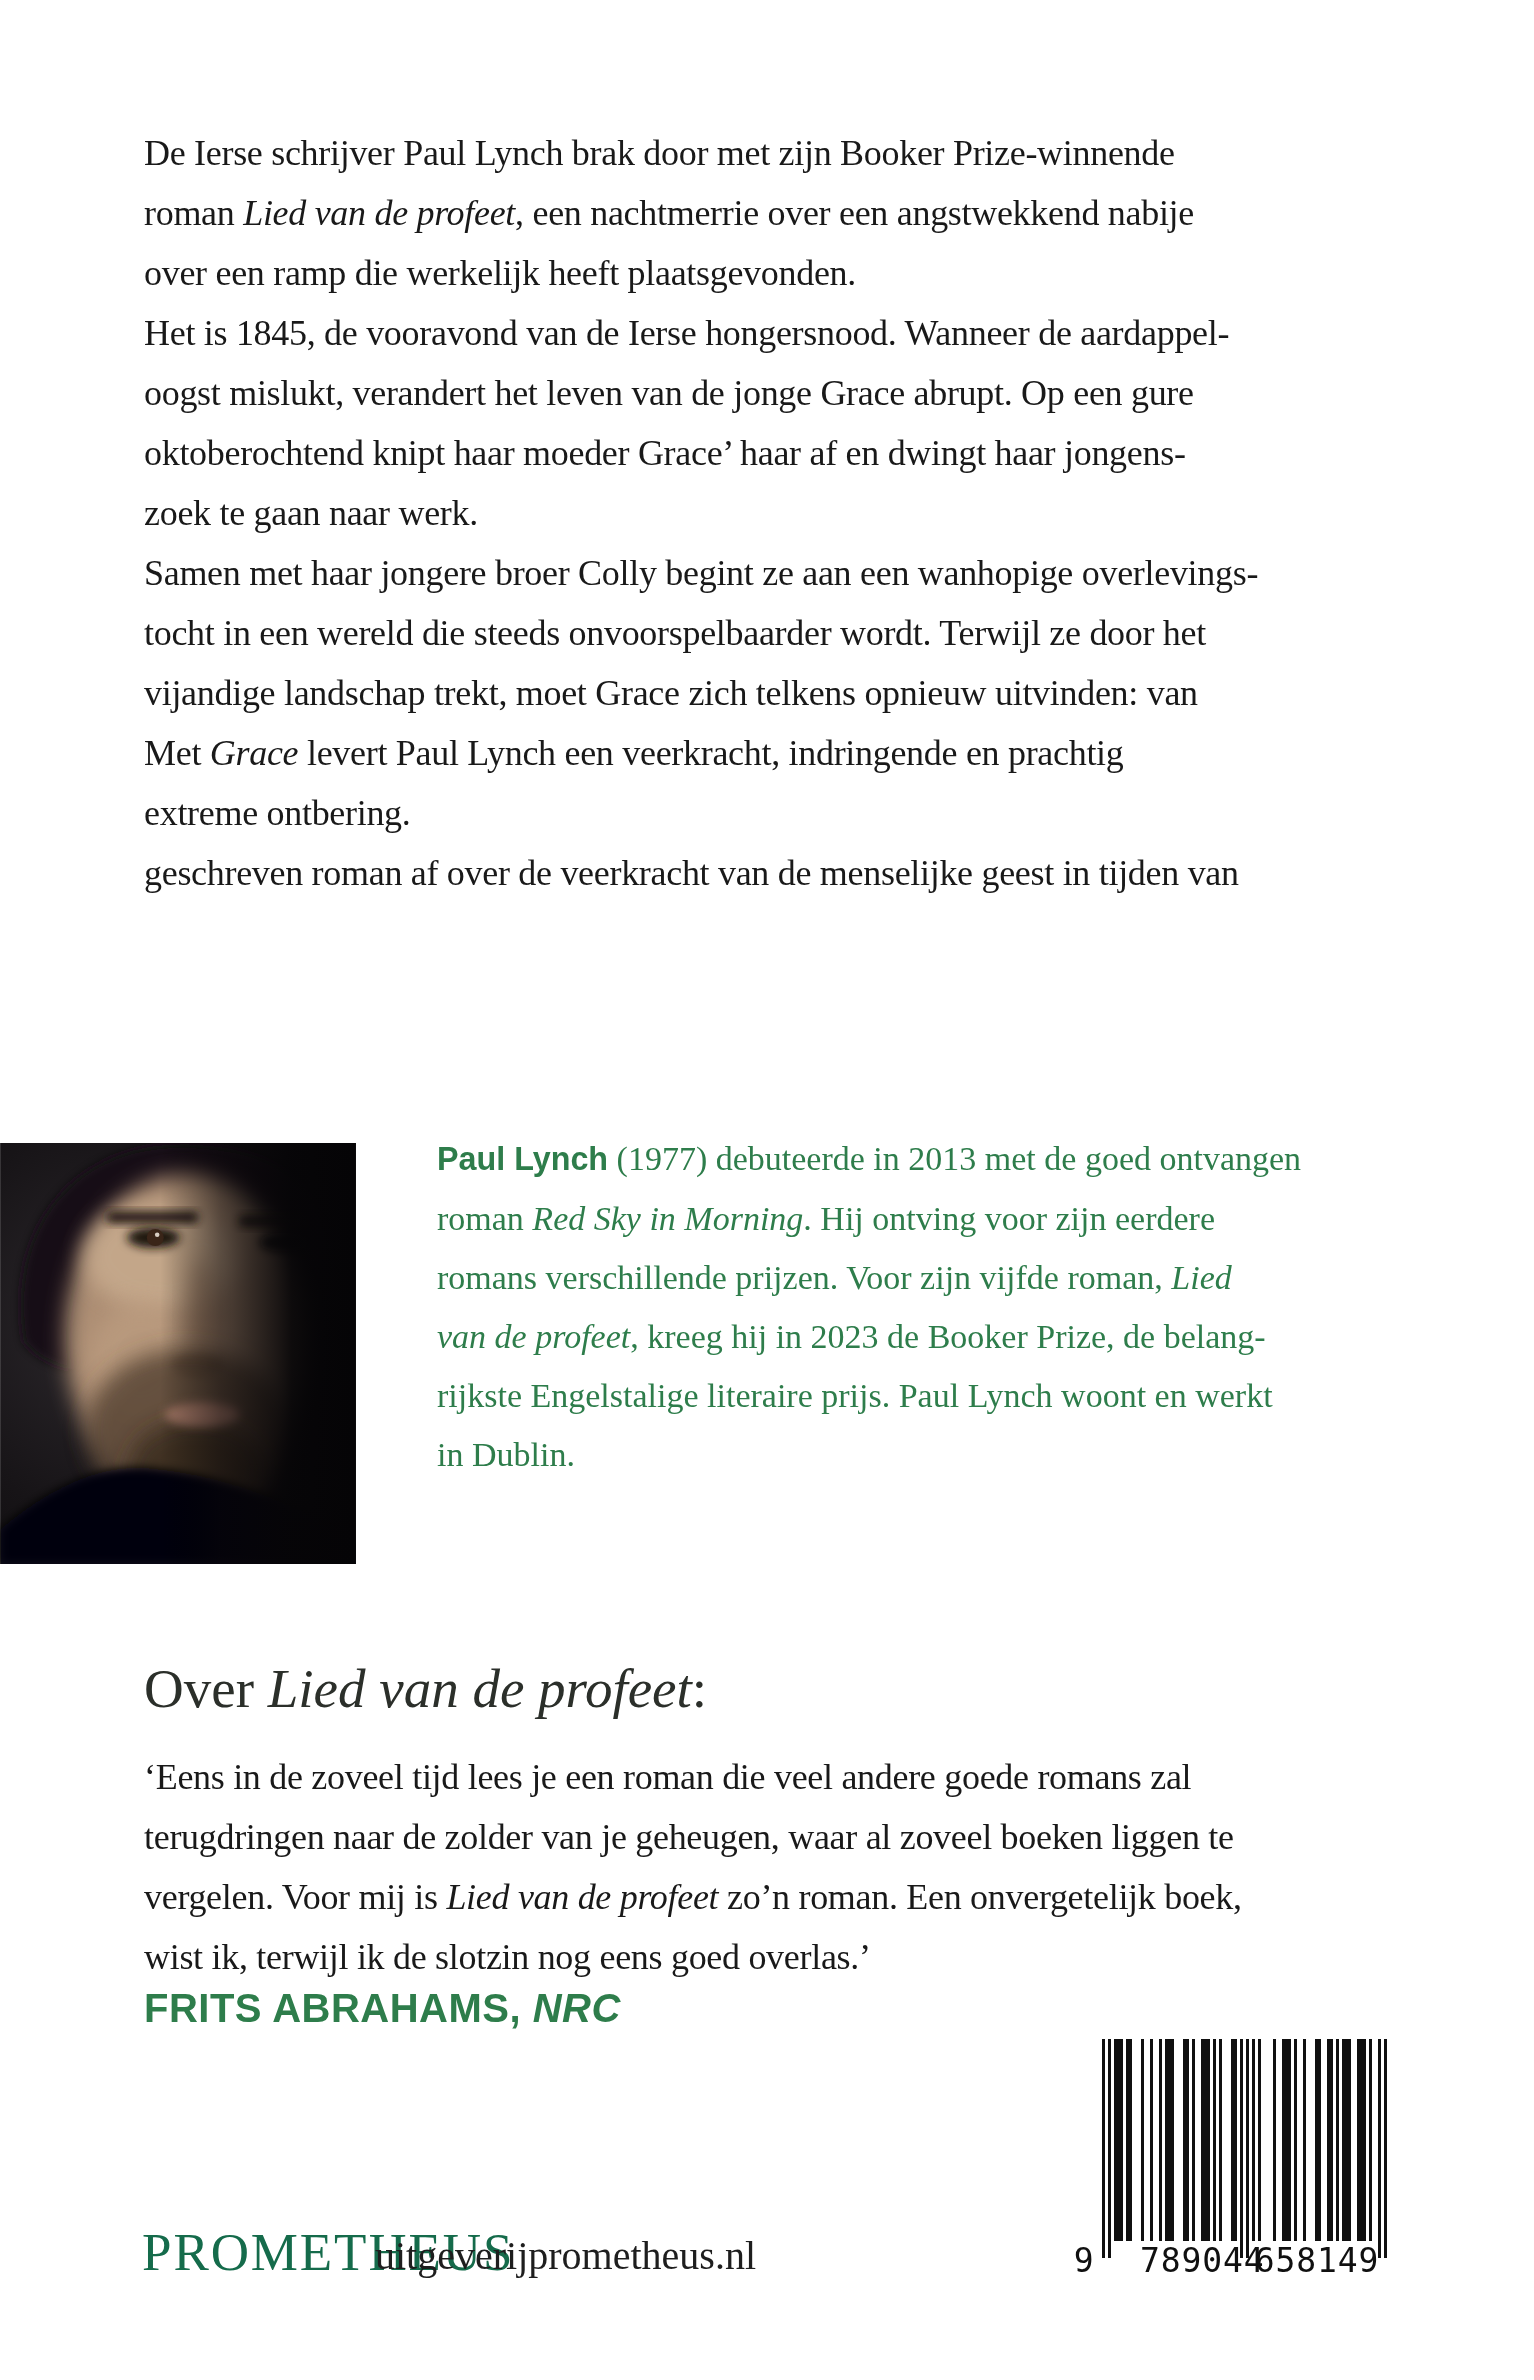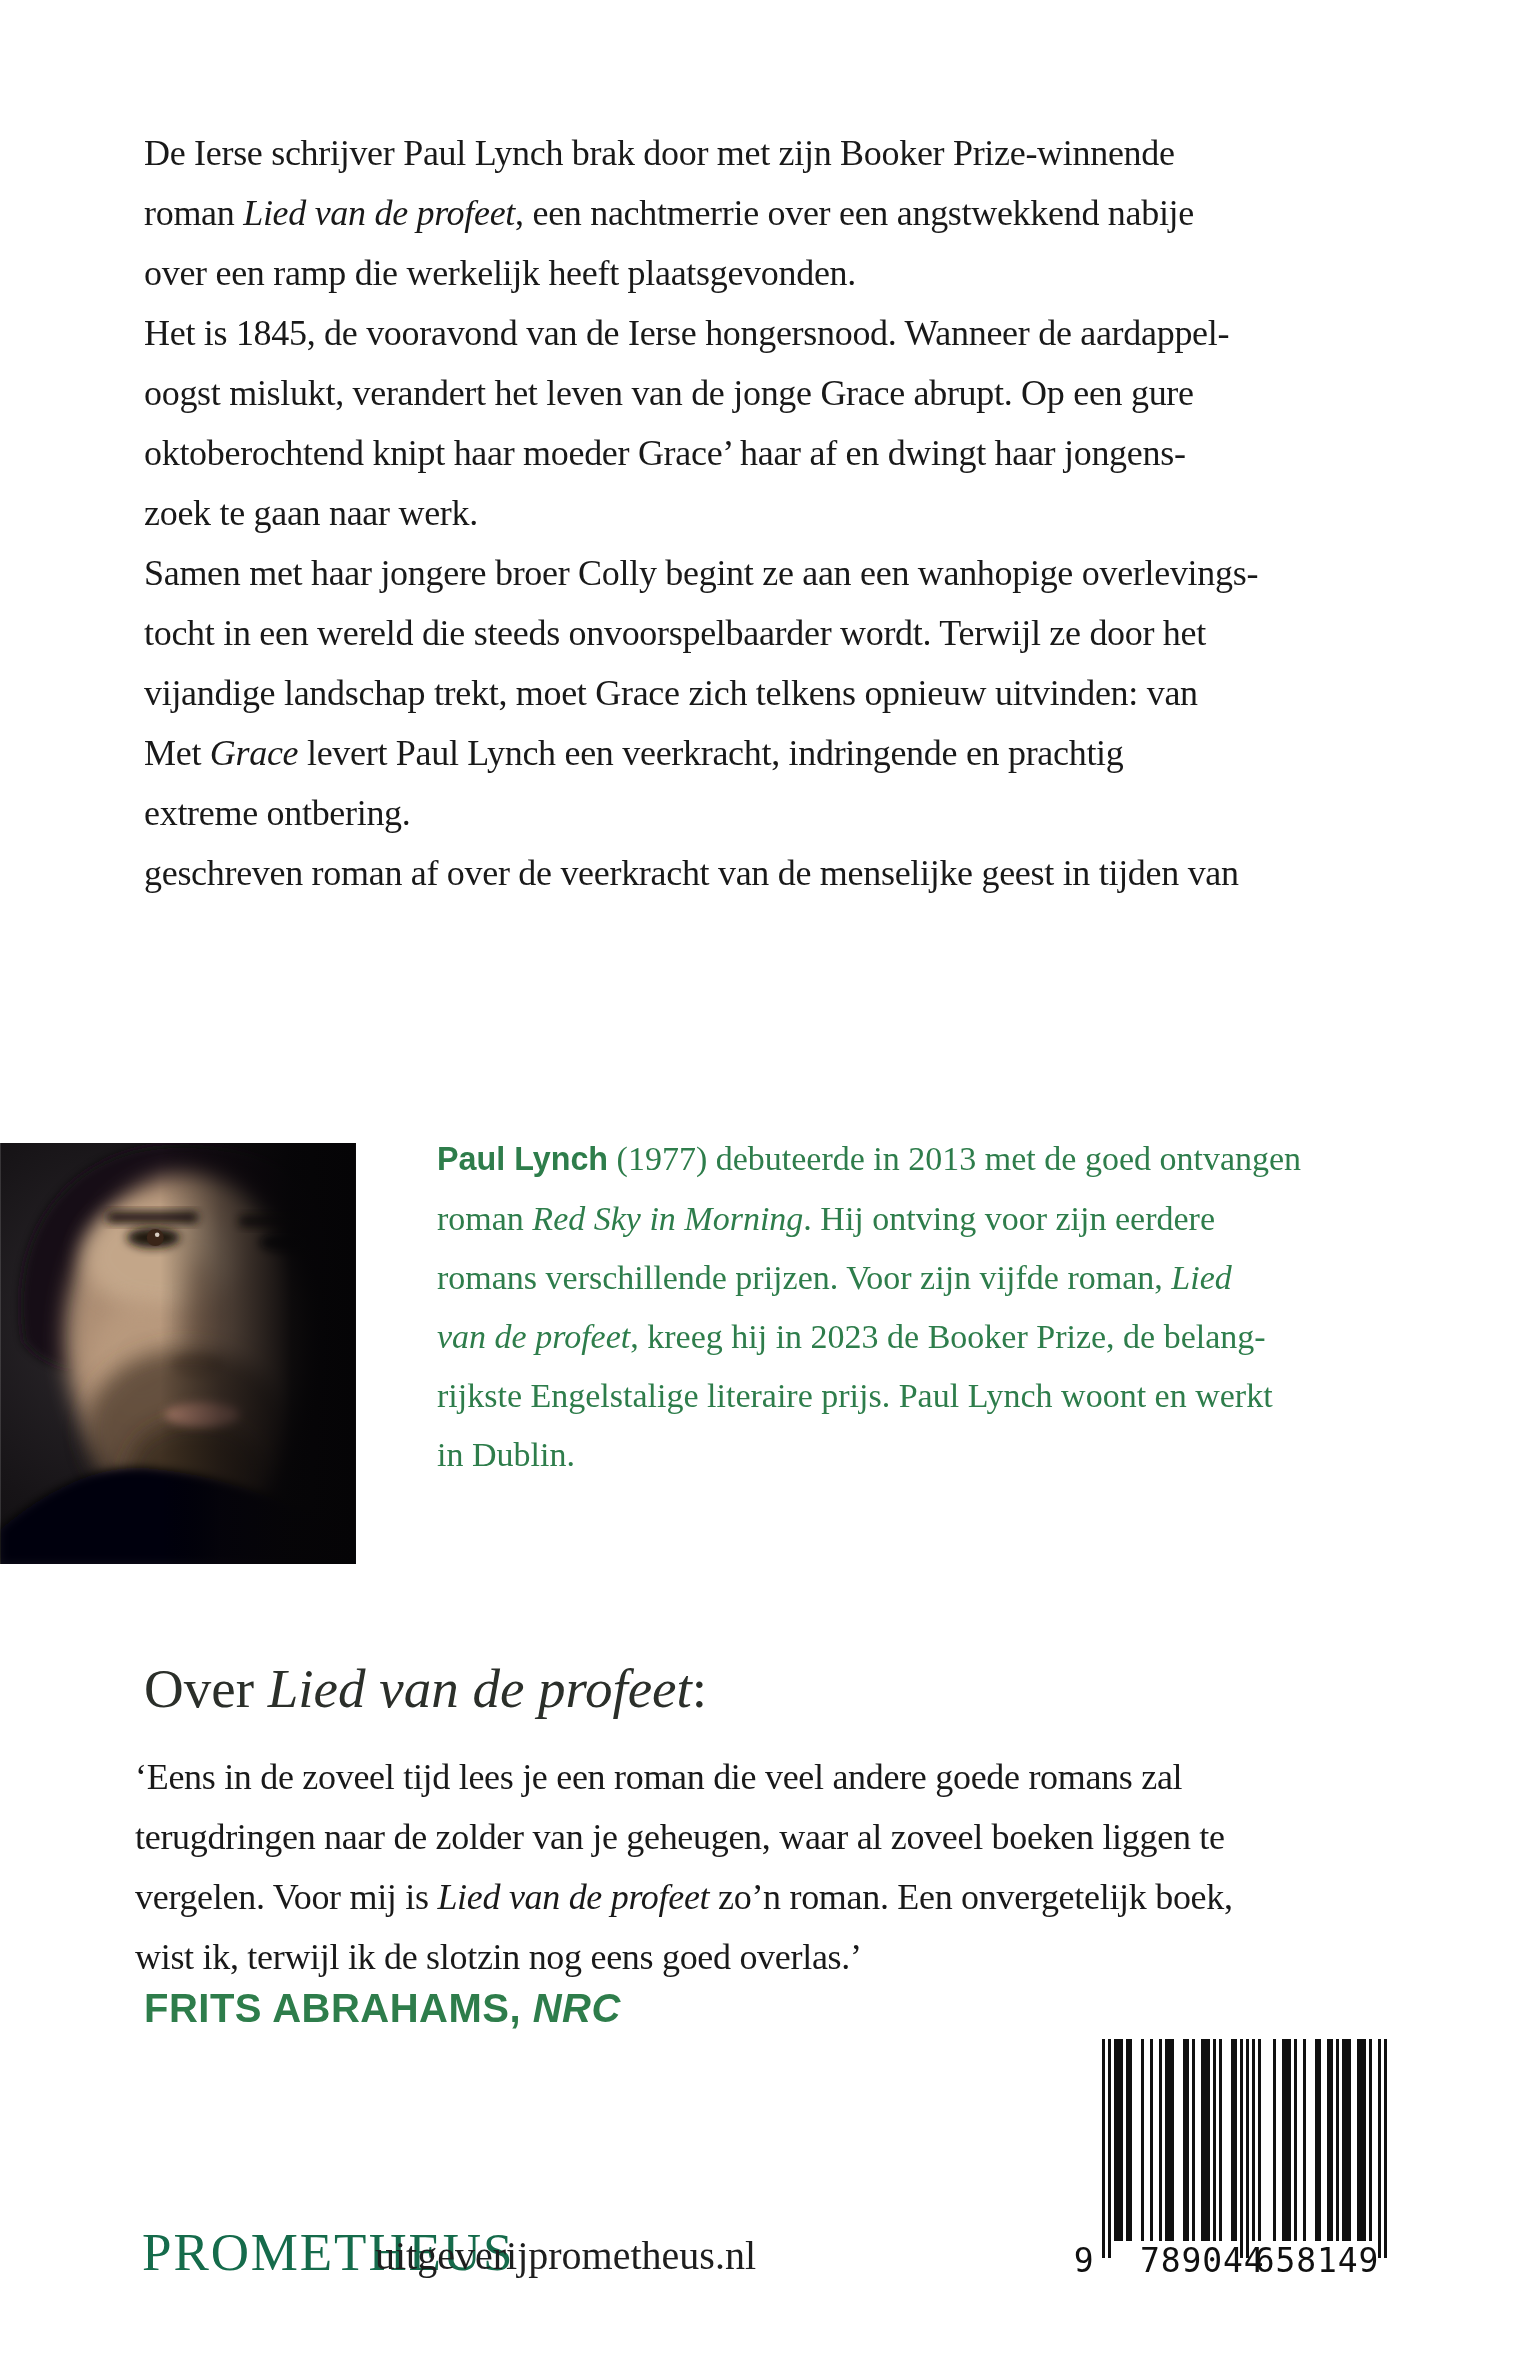--- a/index.html
+++ b/index.html
@@ -31,21 +31,21 @@
     font-size:34px;line-height:59px;
     color:var(--green,#2e7d4b);
     margin-left:32px;
   }
   .review-heading{
     position:absolute;left:144px;top:1658px;
     font-size:55px;line-height:62px;
     color:#2b2f2a;
   }
   .review-quote{
-    position:absolute;left:135px;top:1747px;width:1287px;
+    position:absolute;left:144px;top:1747px;width:1287px;
     font-size:36px;line-height:60px;letter-spacing:-0.3px;
   }
   .review-attribution{
     position:absolute;left:144px;top:1985px;
     font-family:"Liberation Sans","DejaVu Sans",sans-serif;
     font-weight:700;font-size:40px;line-height:47px;letter-spacing:0.5px;
     color:var(--green,#2e7d4b);
   }
   .publisher-logo{
     position:absolute;left:142px;top:2226px;

